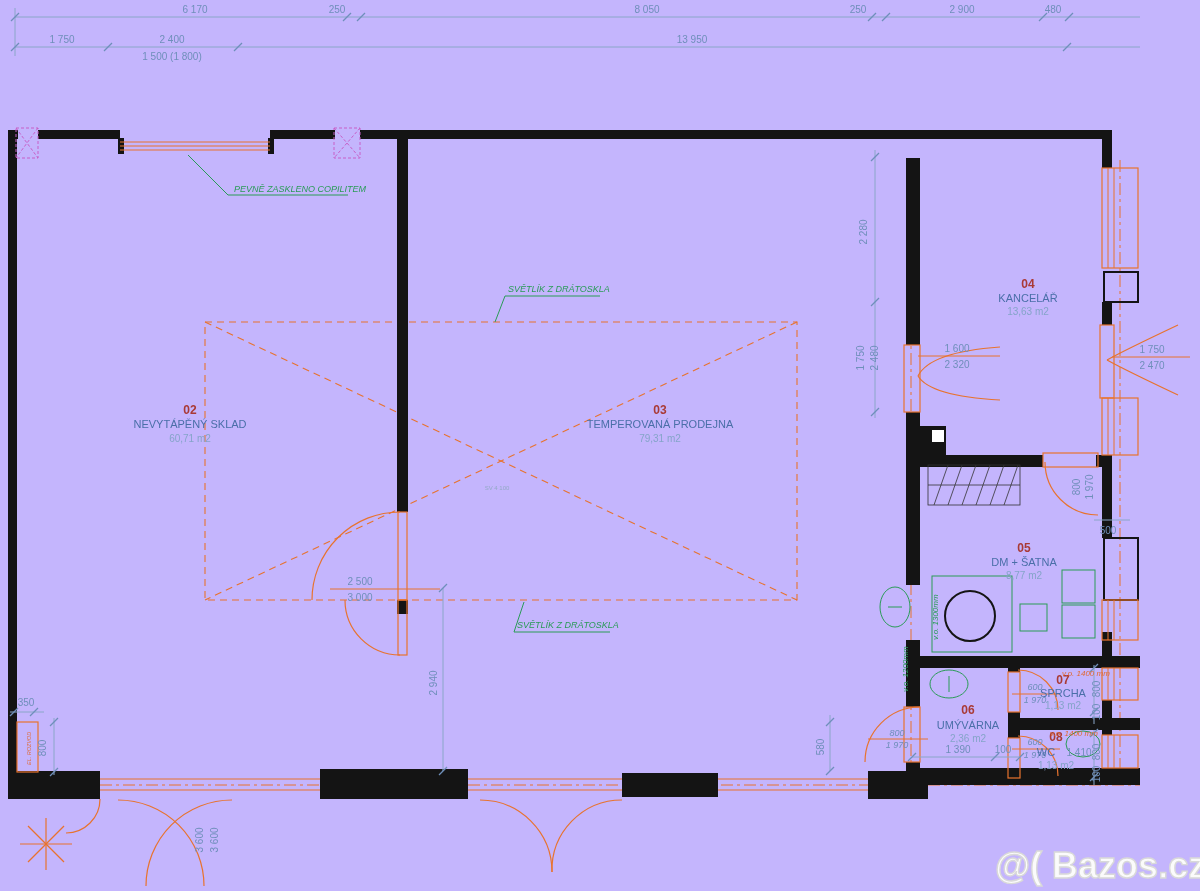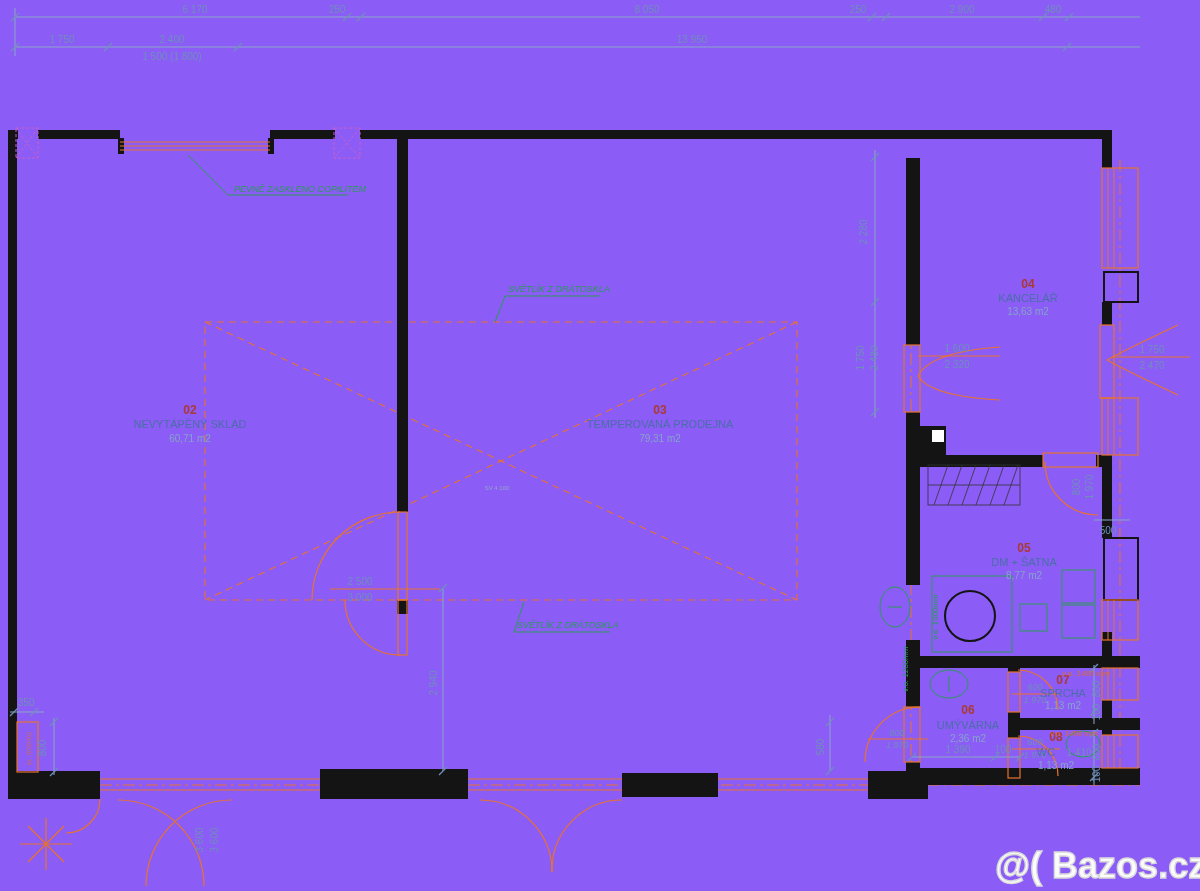--- a/index.html
+++ b/index.html
@@ -1,16 +1,16 @@
 <!DOCTYPE html>
 <html><head>
 <meta charset="utf-8">
 <style>
   html,body{margin:0;padding:0;background:#ffffff;}
-  .page{position:relative;width:1200px;height:891px;background:#8b5cf6;overflow:hidden;
+  .page{position:relative;width:1200px;height:891px;background:#c4b5fd;overflow:hidden;
         font-family:"Liberation Sans", sans-serif;}
   svg{position:absolute;left:0;top:0;}
   text{font-family:"Liberation Sans", sans-serif;}
   .dim{fill:#6f8fba;font-size:10px;}
   .dimi{fill:#6f8fba;font-size:9px;font-style:italic;}
   .rnum{fill:#a93a36;font-size:12px;font-weight:bold;}
   .rname{fill:#4a6fa8;font-size:11px;}
   .rarea{fill:#85a4c9;font-size:10px;}
   .grn{fill:#2a9b57;font-size:9px;font-style:italic;}
   .voi{fill:#2a9b57;font-size:8px;font-style:italic;}

